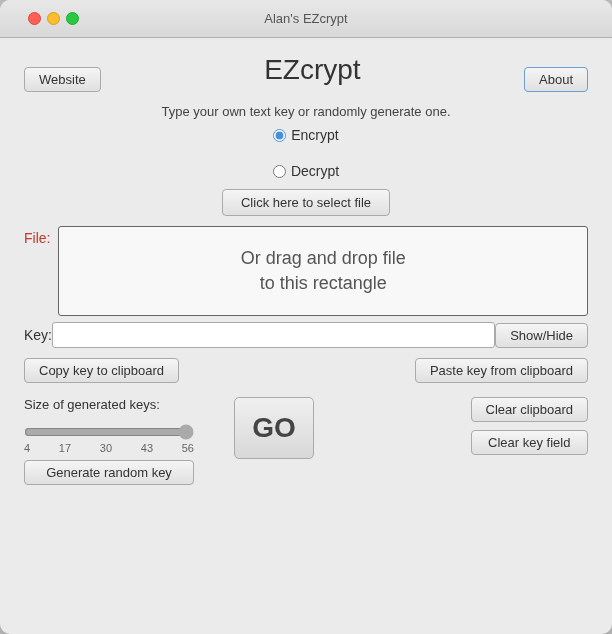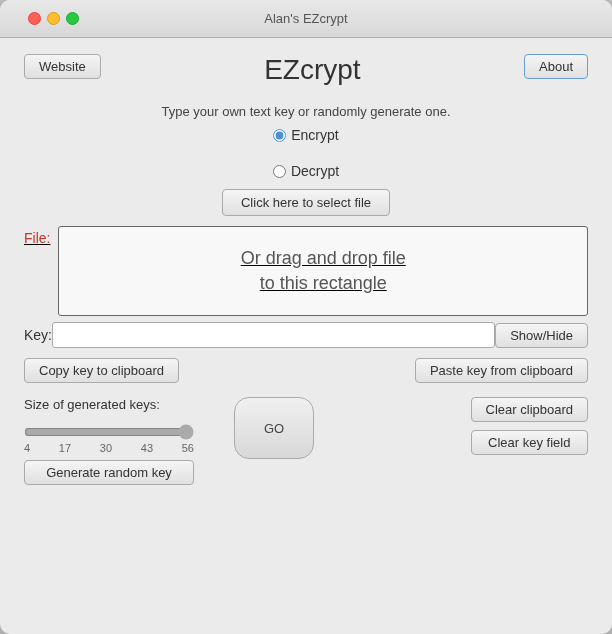--- a/index.html
+++ b/index.html
@@ -70,21 +70,21 @@
       font-size: 28px;
       font-weight: 300;
       color: #333;
       margin-bottom: 6px;
     }
 
     .top-buttons {
       width: 100%;
       display: flex;
       justify-content: space-between;
-      align-items: flex-start;
+      align-items: flex-end;
       margin-bottom: 8px;
     }
 
     .btn {
       background: linear-gradient(180deg, #f5f5f5 0%, #e0e0e0 100%);
       border: 1px solid #aaa;
       border-radius: 4px;
       padding: 4px 14px;
       font-size: 13px;
       color: #333;
@@ -131,21 +131,20 @@
       color: #333;
       cursor: pointer;
       margin-bottom: 10px;
     }
 
     .file-row {
       width: 100%;
       display: flex;
       align-items: flex-start;
       margin-bottom: 6px;
-      text-decoration: underline;
     }
 
     .file-label {
       color: #c0392b;
       font-size: 14px;
       margin-right: 8px;
       white-space: nowrap;
       margin-top: 4px;
     }
 
@@ -241,23 +240,23 @@
       display: flex;
       flex-direction: column;
       gap: 6px;
     }
 
     .go-button {
       width: 80px;
       height: 62px;
       background: linear-gradient(180deg, #f0f0f0 0%, #d8d8d8 100%);
       border: 1px solid #aaa;
-      border-radius: 15px;
-      font-size: 13px;
-      font-weight: 400;
+      border-radius: 5px;
+      font-size: 28px;
+      font-weight: 700;
       color: #444;
       cursor: pointer;
       display: flex;
       align-items: center;
       justify-content: center;
       margin: 0 40px;
     }
 
     .right-controls {
       display: flex;

